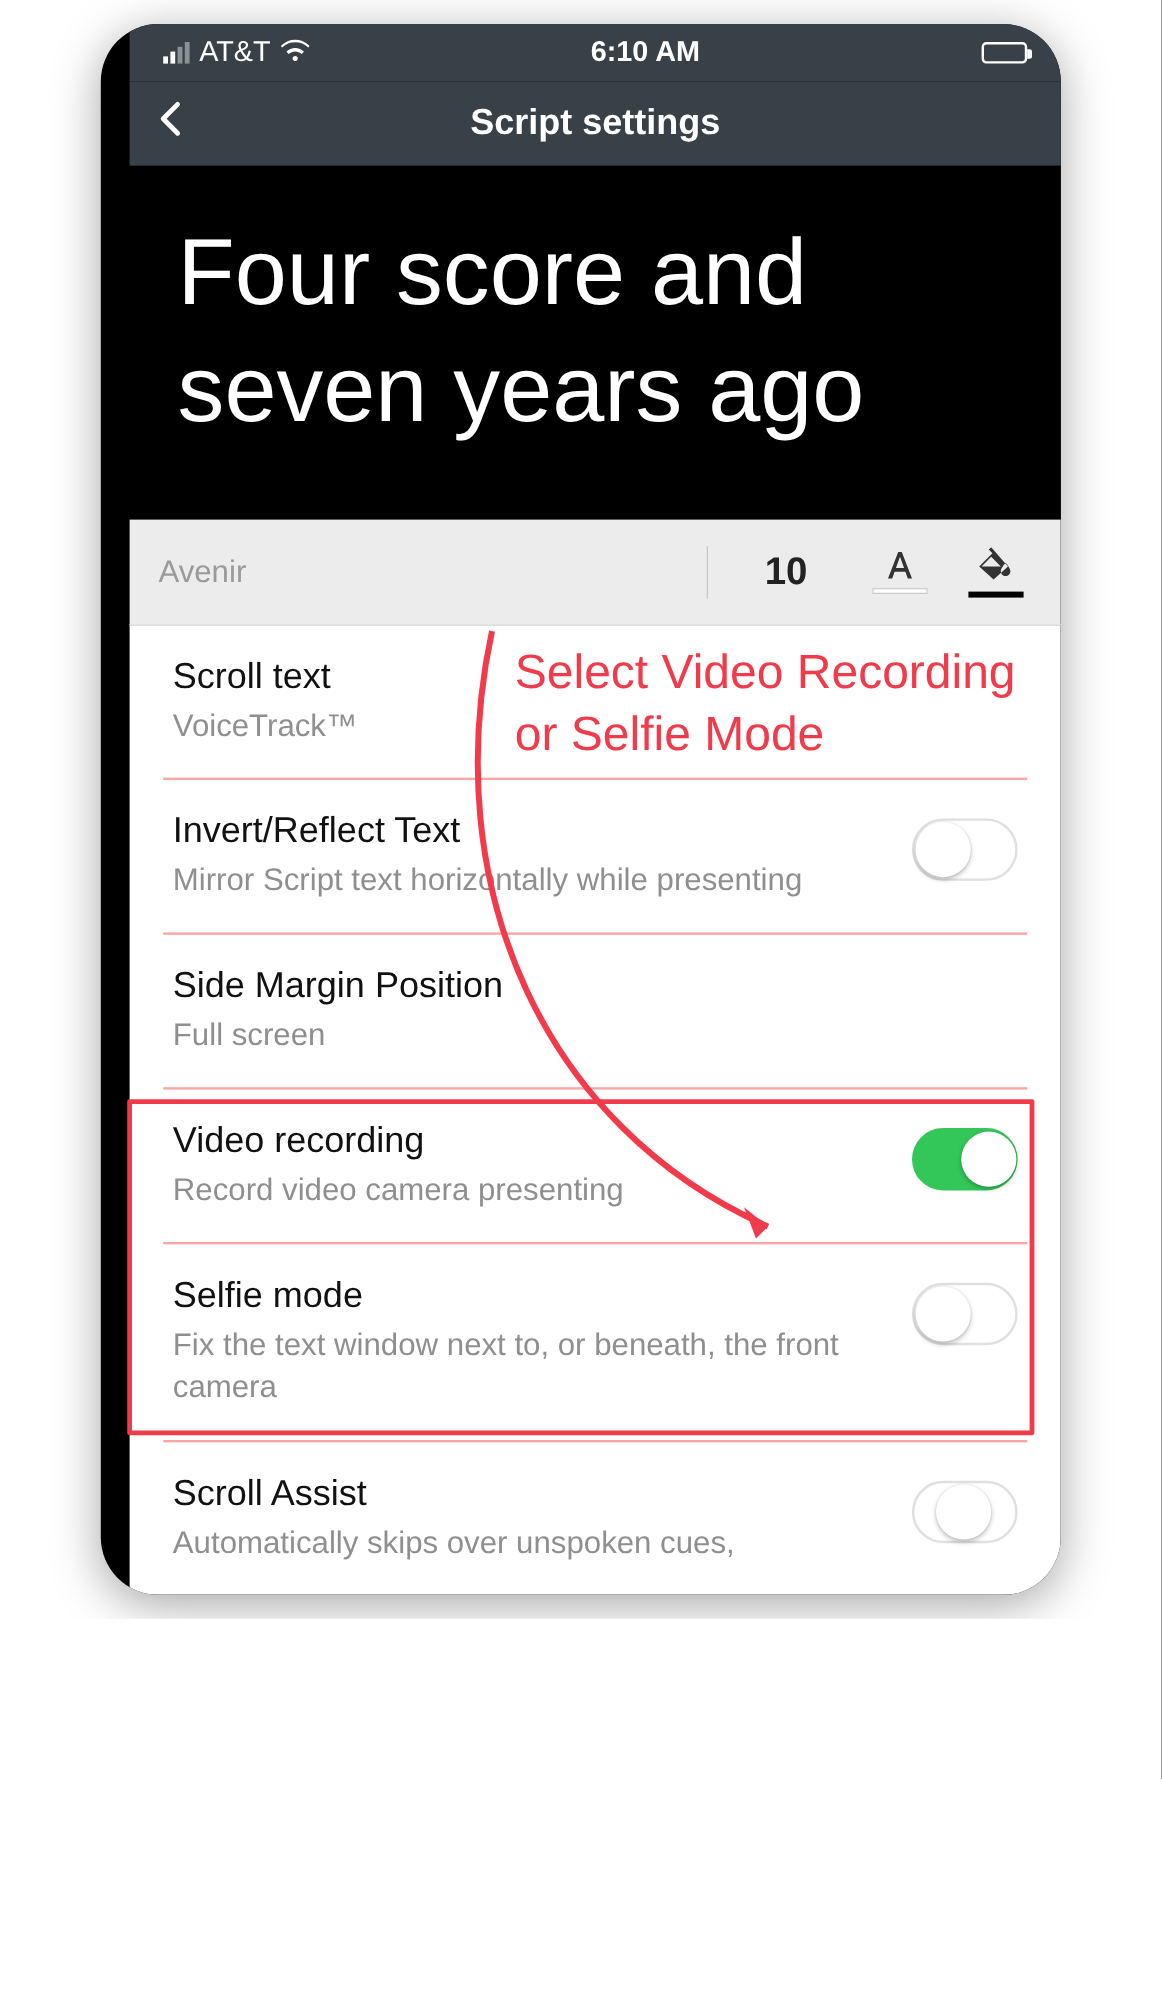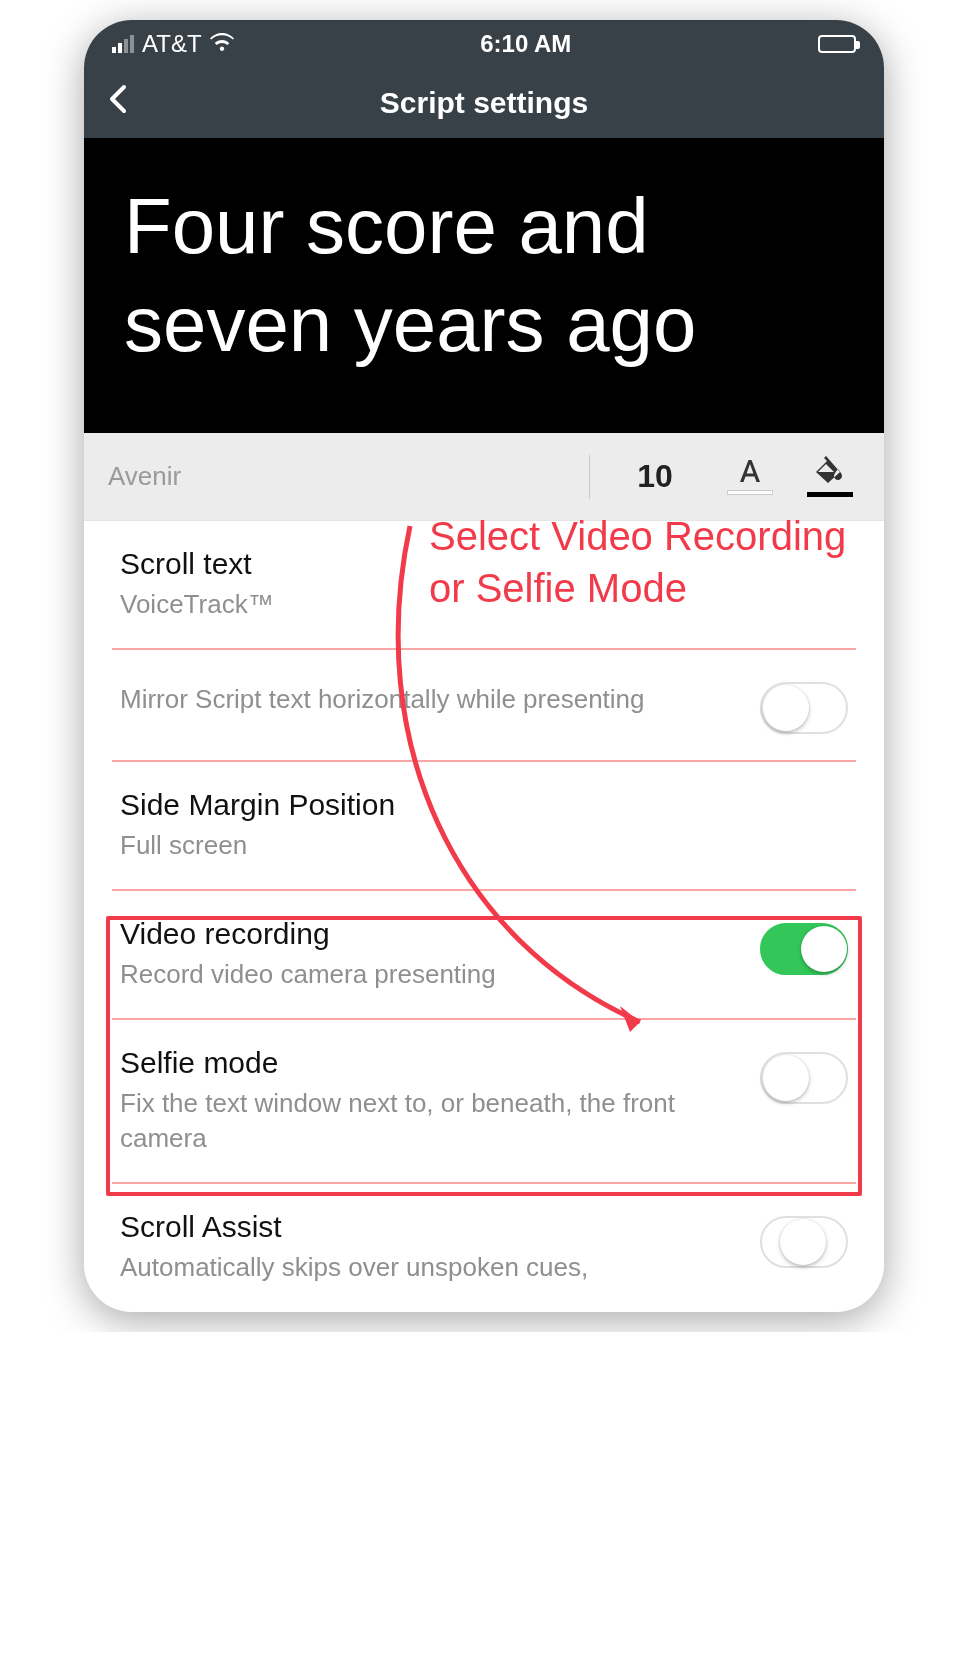--- a/index.html
+++ b/index.html
@@ -8,22 +8,23 @@
     background: #fff;
     display: flex;
     justify-content: center;
     padding: 20px;
   }
   .phone {
     width: 800px;
     border-radius: 48px;
     overflow: hidden;
     box-shadow: 0 8px 40px rgba(0,0,0,0.35);
-    background: #e5e5e5;
+    background: #000000;
     position: relative;
+    padding-left: 24px;
   }
   .statusbar {
     background: #384148;
     color: #fff;
     height: 48px;
     display: flex;
     align-items: center;
     justify-content: space-between;
     padding: 0 28px;
     font-size: 24px;
@@ -213,20 +214,21 @@
 
     <div class="row">
       <div class="textcol">
         <div class="title">Scroll text</div>
         <div class="sub">VoiceTrack™</div>
       </div>
     </div>
 
     <div class="row">
       <div class="textcol">
+        <div class="title">Invert/Reflect Text</div>
         <div class="sub">Mirror Script text horizontally while presenting</div>
       </div>
       <div class="ctrl">
         <div class="toggle">
             <div class="knob"></div>
           </div>
       </div>
     </div>
 
     <div class="row">
@@ -267,21 +269,21 @@
       </div>
       <div class="ctrl">
         <div class="toggle indeterminate">
             <div class="knob"></div>
           </div>
       </div>
     </div>
 
   </div>
 
-  <div class="anno-text" style="left:345px; top:490px; width:420px;">Select Video Recording or Selfie Mode</div>
+  <div class="anno-text" style="left:345px; top:514px; width:420px;">Select Video Recording or Selfie Mode</div>
 
   <svg class="anno-arrow" style="left:300px; top:500px;" width="310" height="530" viewBox="0 0 310 530">
     <path d="M26 6 C -20 220, 70 420, 256 502" fill="none" stroke="#f23b4a" stroke-width="5"></path>
     <path d="M256 502 L236 486 L246 512 Z" fill="#f23b4a"></path>
   </svg>
 
   <div class="anno-box" style="left:22px; top:896px; width:756px; height:280px;"></div>
 
 </div>
 

